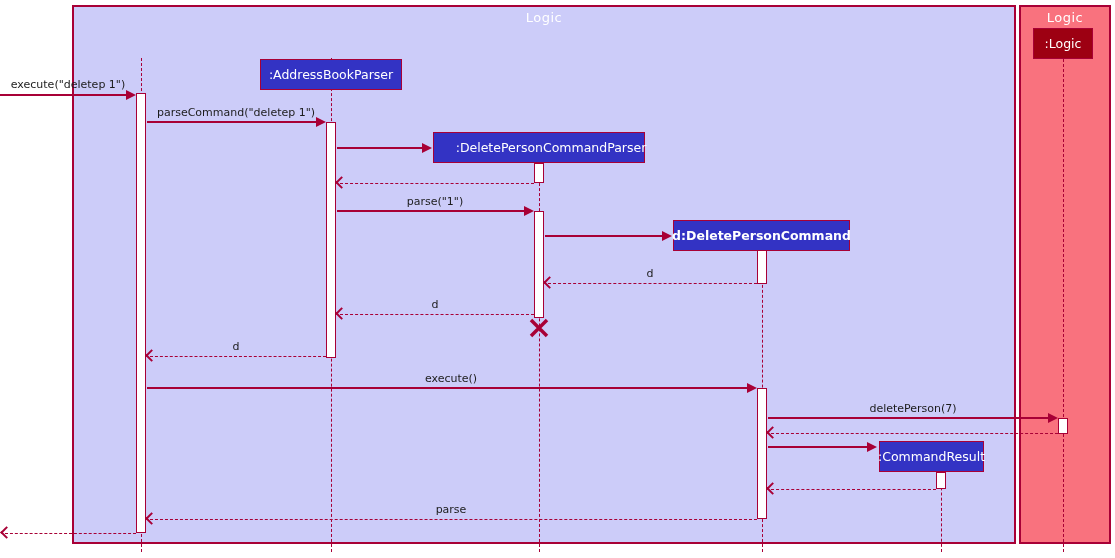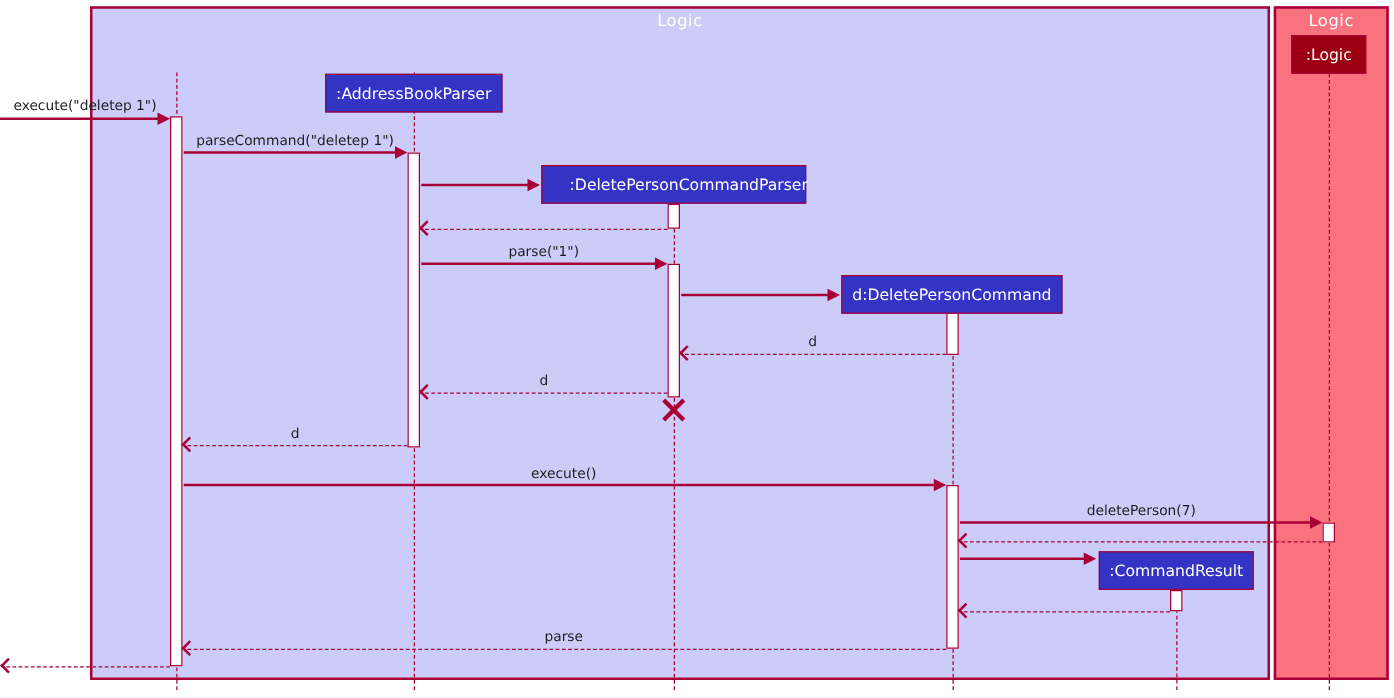--- a/index.html
+++ b/index.html
@@ -125,21 +125,21 @@
 
   <span class="msg-label" style="left:451px;top:503px;">parse</span>
   <div class="line-dashed" style="left:150px;top:519px;width:607px;"></div>
   <div class="chev-l" style="left:147px;top:514px;"></div>
 
   <div class="line-dashed" style="left:5px;top:533px;width:131px;"></div>
   <div class="chev-l" style="left:2px;top:528px;"></div>
 
   <div class="participant" style="left:260px;top:28px;width:142px;height:31px;margin-top:31px;">:AddressBookParser</div>
   <div class="participant" style="left:433px;top:132px;width:212px;height:31px;padding-left:24px;">:DeletePersonCommandParser</div>
-  <div class="participant" style="left:673px;top:220px;width:177px;height:31px;">d:DeletePersonCommand</div>
-  <div class="participant" style="left:879px;top:441px;width:124px;height:31px;">:CommandResult</div>
+  <div class="participant" style="left:673px;top:220px;width:177px;height:31px;font-weight:bold;">d:DeletePersonCommand</div>
+  <div class="participant" style="left:879px;top:441px;width:105px;height:31px;">:CommandResult</div>
   <div class="participant model" style="left:1033px;top:28px;width:60px;height:31px;">:Logic</div>
 
   <svg class="destroy" style="left:528px;top:317px;" width="22" height="22" viewBox="0 0 22 22">
     <path d="M3 3 L19 19 M19 3 L3 19" stroke="var(--crimson)" stroke-width="3.5" fill="none"></path>
   </svg>
 
 </div>
 
 </body></html>

